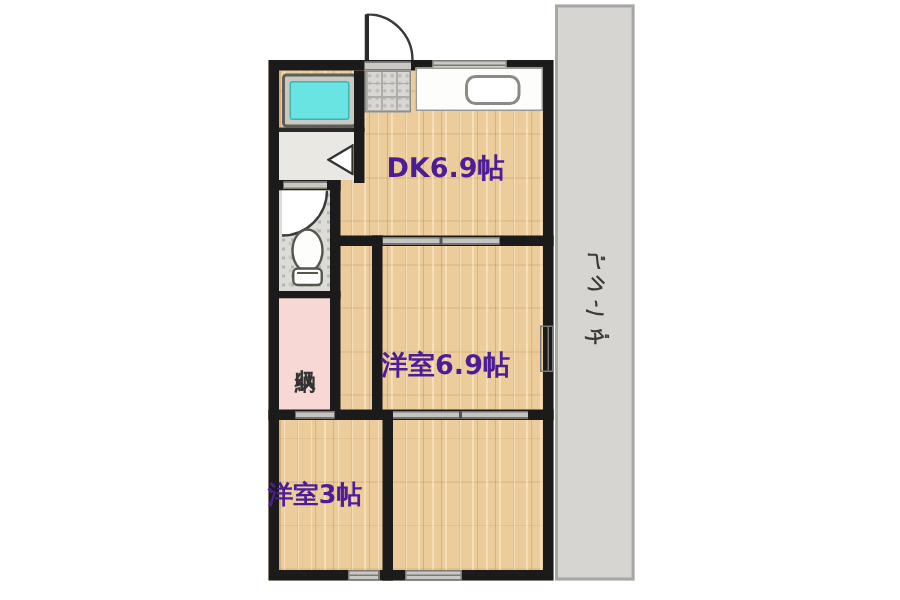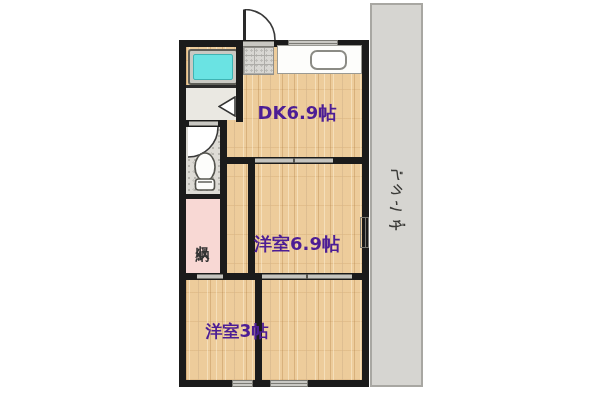--- a/index.html
+++ b/index.html
@@ -160,15 +160,15 @@
   <div class="abs slider" style="left:262px;top:274px;width:90px;height:5px;"></div>
   <div class="abs" style="left:306px;top:274px;width:2px;height:5px;background:#55544f;"></div>
 
   <div class="abs wall" style="left:255px;top:280px;width:7px;height:107px;"></div>
 
   <div class="abs window-h" style="left:232px;top:380px;width:21px;height:7px;"></div>
   <div class="abs window-h" style="left:270px;top:380px;width:38px;height:7px;"></div>
 
   <div class="abs room-label lbl-lg" style="left:297px;top:113px;">DK6.9帖</div>
   <div class="abs room-label lbl-lg" style="left:297px;top:220px;margin-top:24px;">洋室6.9帖</div>
-  <div class="abs room-label lbl-md" style="left:237px;top:331px;">洋室3帖</div>
+  <div class="abs room-label lbl-md" style="left:210px;top:331px;">洋室3帖</div>
 
 </div>
 
 </body></html>

